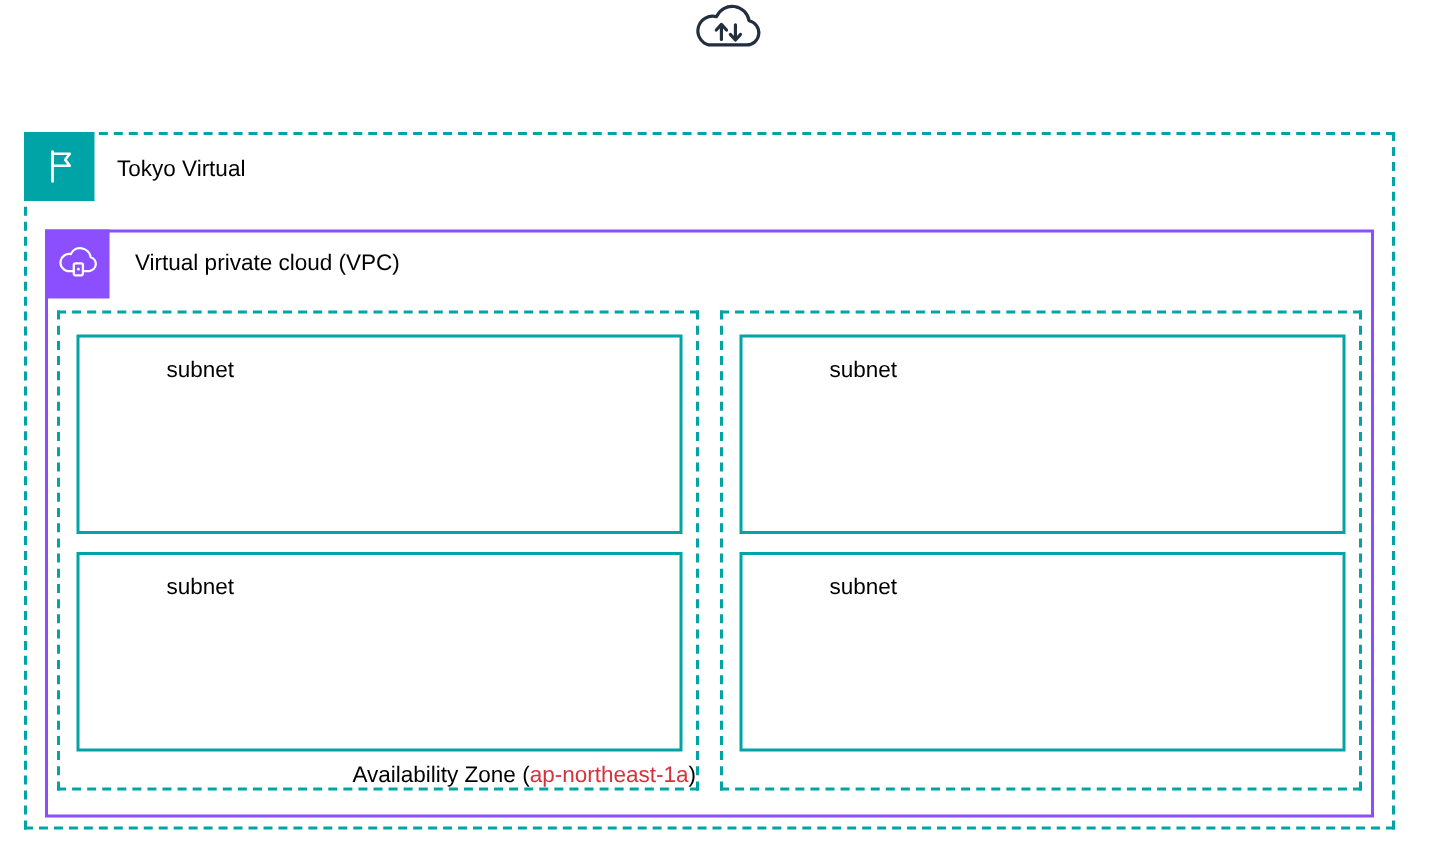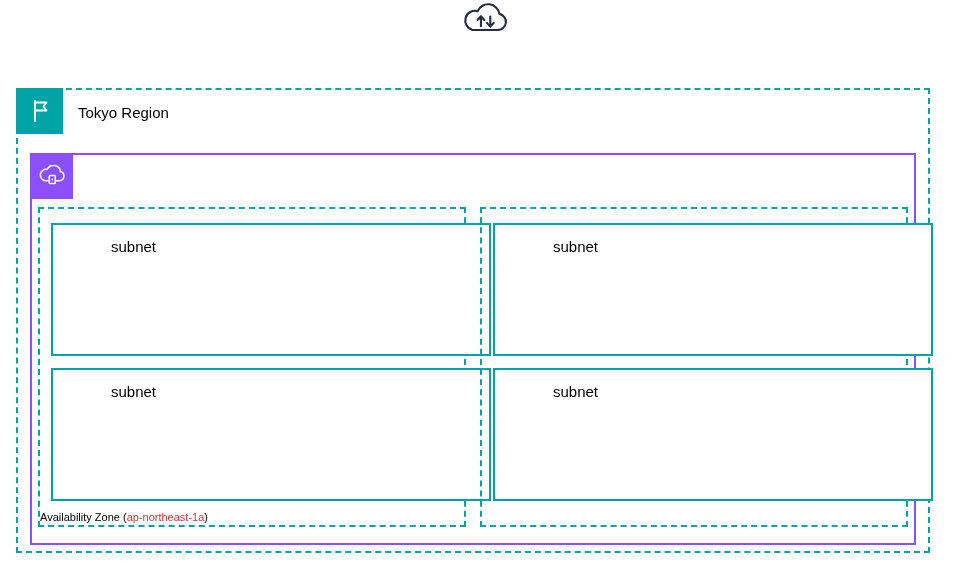--- a/index.html
+++ b/index.html
@@ -90,42 +90,42 @@
     width: 428px;
     height: 320px;
     border: 2px dashed #00a4a6;
   }
   .az-box.az-1 { left: 38px; }
   .az-box.az-2 { left: 480px; }
 
   .subnet-box {
     position: absolute;
     left: 11px;
-    width: 440px;
+    width: 404px;
     height: 133px;
     border: 2px solid #00a4a6;
     background: #ffffff;
   }
   .subnet-box.subnet-top { top: 14px; }
   .subnet-box.subnet-bottom { top: 159px; }
   .subnet-label {
     position: absolute;
     left: 58px;
     top: 12px;
     font-size: 15px;
     line-height: 20px;
   }
 
   .az-label {
     position: absolute;
     left: 0;
     right: 0;
     top: 298px;
-    text-align: left;
-    font-size: 11px;
+    text-align: right;
+    font-size: 15px;
     line-height: 20px;
     white-space: nowrap;
   }
   .az-label .zone-code { color: #d6323b; }
 </style>
 </head>
 <body>
 
 <div class="canvas">
 
@@ -137,30 +137,31 @@
     </svg>
   </div>
 
   <div class="region-box"></div>
   <div class="region-icon">
     <svg viewBox="0 0 30 30" width="30" height="30">
       <path d="M10 25 V5" stroke="#ffffff" stroke-width="1.8" fill="none" stroke-linecap="round"></path>
       <path d="M10 6.5 H21.5 L18.5 10.5 L21.5 14.5 H10 Z" fill="none" stroke="#ffffff" stroke-width="1.8" stroke-linejoin="round"></path>
     </svg>
   </div>
-  <div class="region-label">Tokyo Region</div>
+  <div class="region-label">Tokyo Virtual</div>
 
   <div class="vpc-box"></div>
   <div class="vpc-icon">
     <svg viewBox="0 0 32 32" width="30" height="30">
       <path d="M8.5 21 H24 A5 5 0 0 0 25 11.2 A7.5 7.5 0 0 0 10.8 9 A6 6 0 0 0 8.5 21 Z" fill="none" stroke="#ffffff" stroke-width="1.6" stroke-linejoin="round"></path>
       <rect x="13" y="15.5" width="6.5" height="8.5" rx="1.2" fill="#8c4fff" stroke="#ffffff" stroke-width="1.6"></rect>
       <circle cx="16.25" cy="19.7" r="1" fill="#ffffff"></circle>
     </svg>
   </div>
+  <div class="vpc-label">Virtual private cloud (VPC)</div>
 
   <div class="az-box az-1">
     <div class="subnet-box subnet-top">
       <div class="subnet-label">subnet</div>
     </div>
     <div class="subnet-box subnet-bottom">
       <div class="subnet-label">subnet</div>
     </div>
     <div class="az-label">
       <span>Availability Zone (</span><span class="zone-code">ap-northeast-1a</span><span>)</span>

